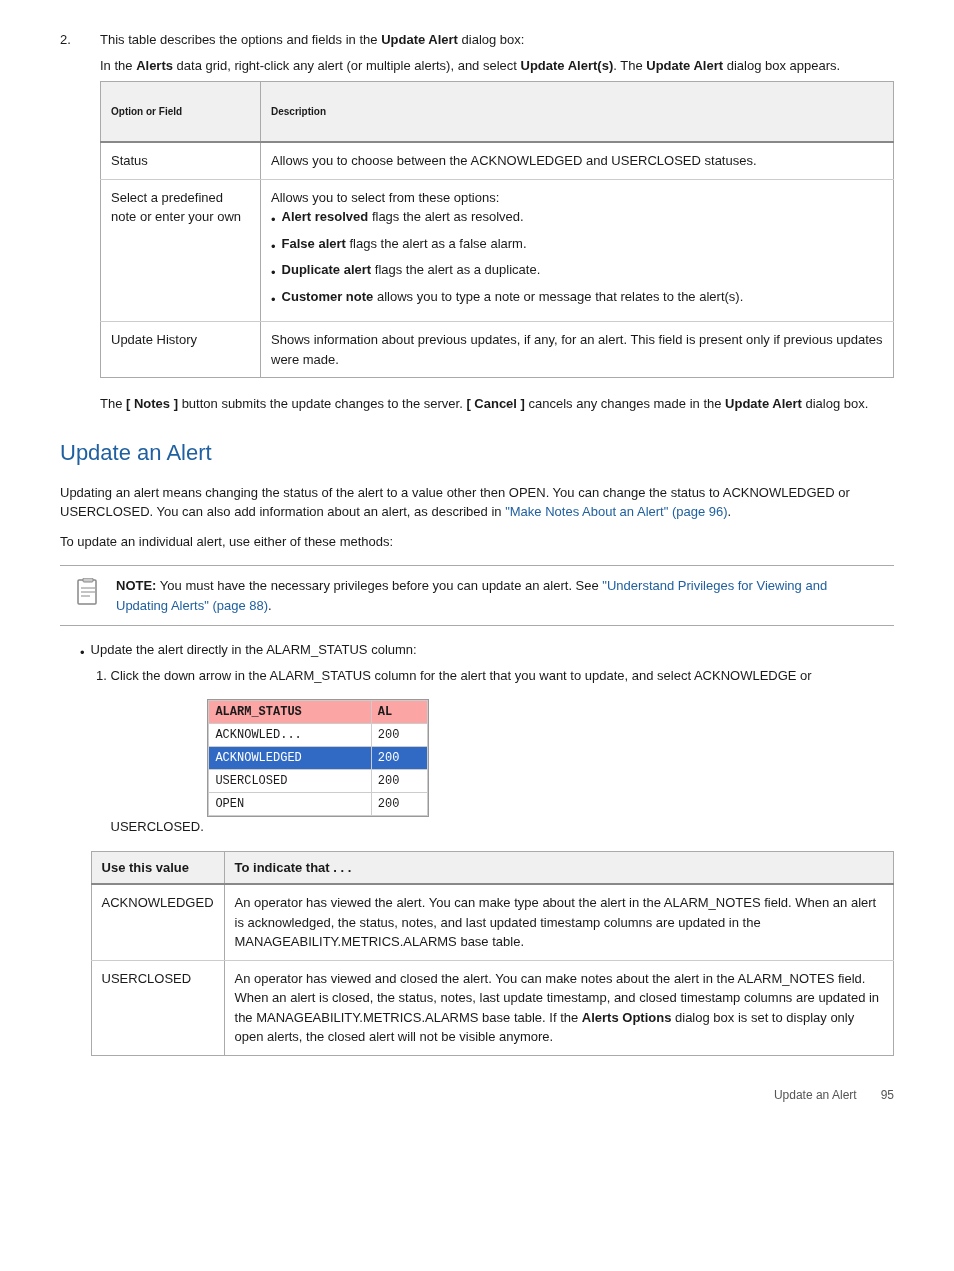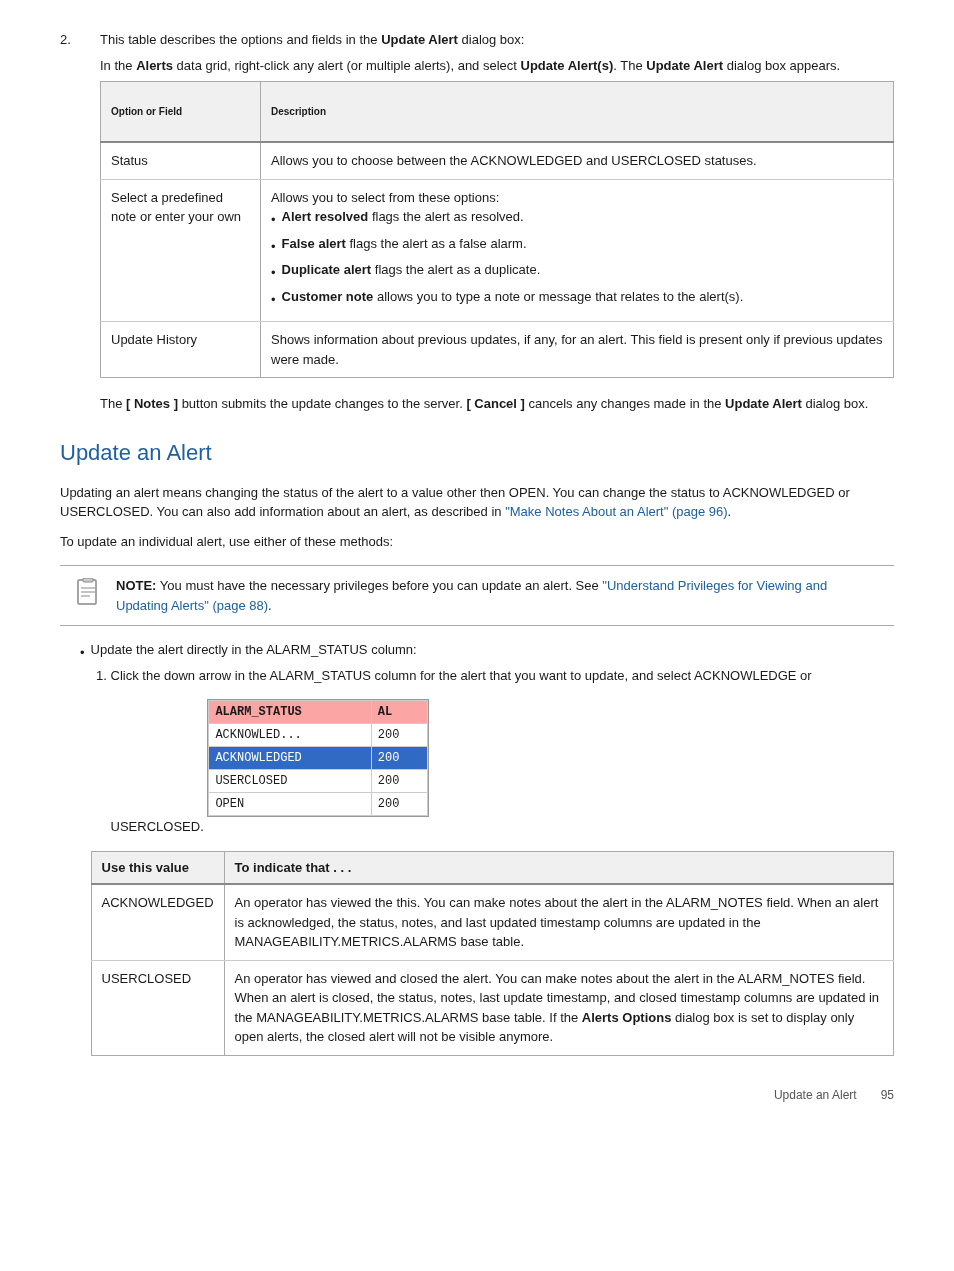--- a/index.html
+++ b/index.html
@@ -353,21 +353,21 @@
       <table class="values-table">
         <thead>
           <tr>
             <th>Use this value</th>
             <th>To indicate that . . .</th>
           </tr>
         </thead>
         <tbody>
           <tr>
             <td>ACKNOWLEDGED</td>
-            <td>An operator has viewed the this. You can make notes about the alert in the ALARM_NOTES field. When an alert is acknowledged, the status, notes, and last updated timestamp columns are updated in the MANAGEABILITY.METRICS.ALARMS base table.</td>
+            <td>An operator has viewed the alert. You can make type about the alert in the ALARM_NOTES field. When an alert is acknowledged, the status, notes, and last updated timestamp columns are updated in the MANAGEABILITY.METRICS.ALARMS base table.</td>
           </tr>
           <tr>
             <td>USERCLOSED</td>
             <td>
               An operator has viewed and closed the alert. You can make notes about the alert in the ALARM_NOTES field. When an alert is closed, the status, notes, last update timestamp, and closed timestamp columns are updated in the MANAGEABILITY.METRICS.ALARMS base table. If the <strong>Alerts Options</strong> dialog box is set to display only open alerts, the closed alert will not be visible anymore.
             </td>
           </tr>
         </tbody>
       </table>
 

